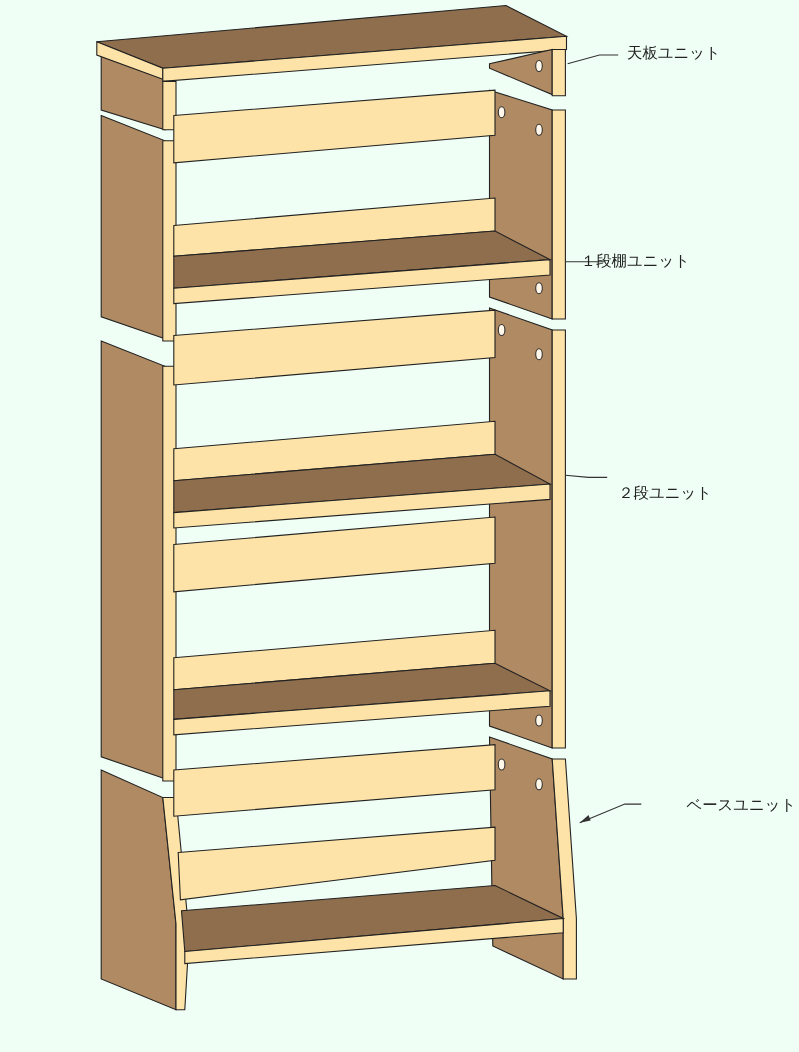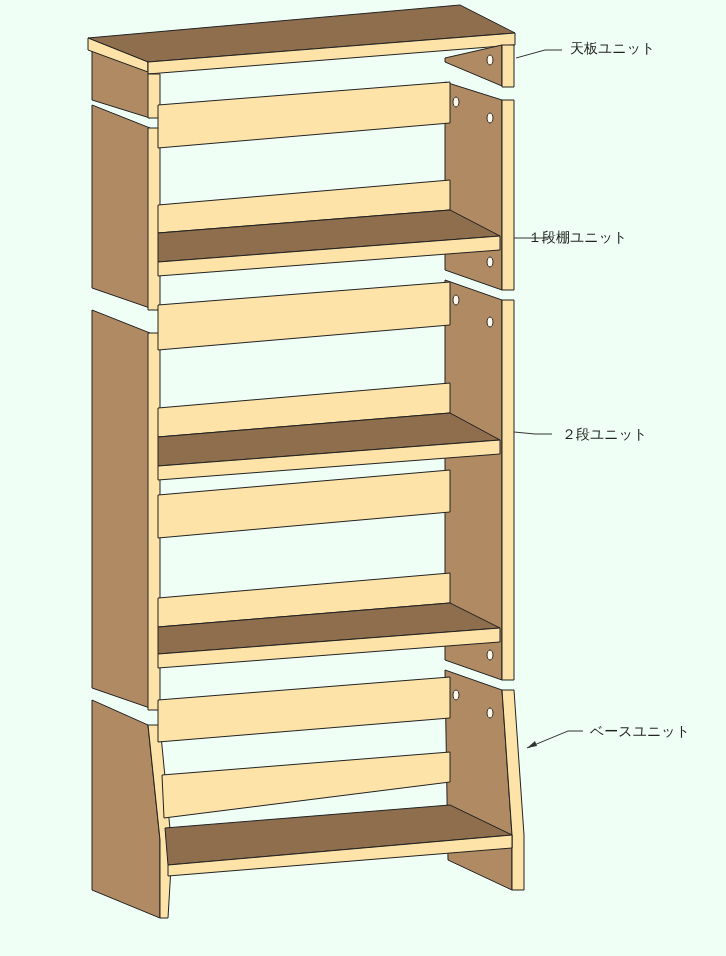--- a/index.html
+++ b/index.html
@@ -77,15 +77,15 @@
 
   <polyline class="ln" points="516,58 545,50 562,50"></polyline>
   <polyline class="ln" points="514,238 550,238"></polyline>
   <polyline class="ln" points="514,432 535,434 552,434"></polyline>
   <polyline class="ln" points="527,748 568,731 583,731"></polyline>
   <polygon points="527,748 535,741 537,746" fill="#333"></polygon>
 </svg>
 
 <div class="lbl" style="left:570px;top:40px">天板ユニット</div>
 <div class="lbl" style="left:528px;top:229px">１段棚ユニット</div>
-<div class="lbl" style="left:562px;top:426px">２段ユニット</div>
-<div class="lbl" style="left:590px;top:723px">ベースユニット</div>
+<div class="lbl" style="left:562px;top:440px">２段ユニット</div>
+<div class="lbl" style="left:624px;top:723px">ベースユニット</div>
 </div>
 
 </body></html>

